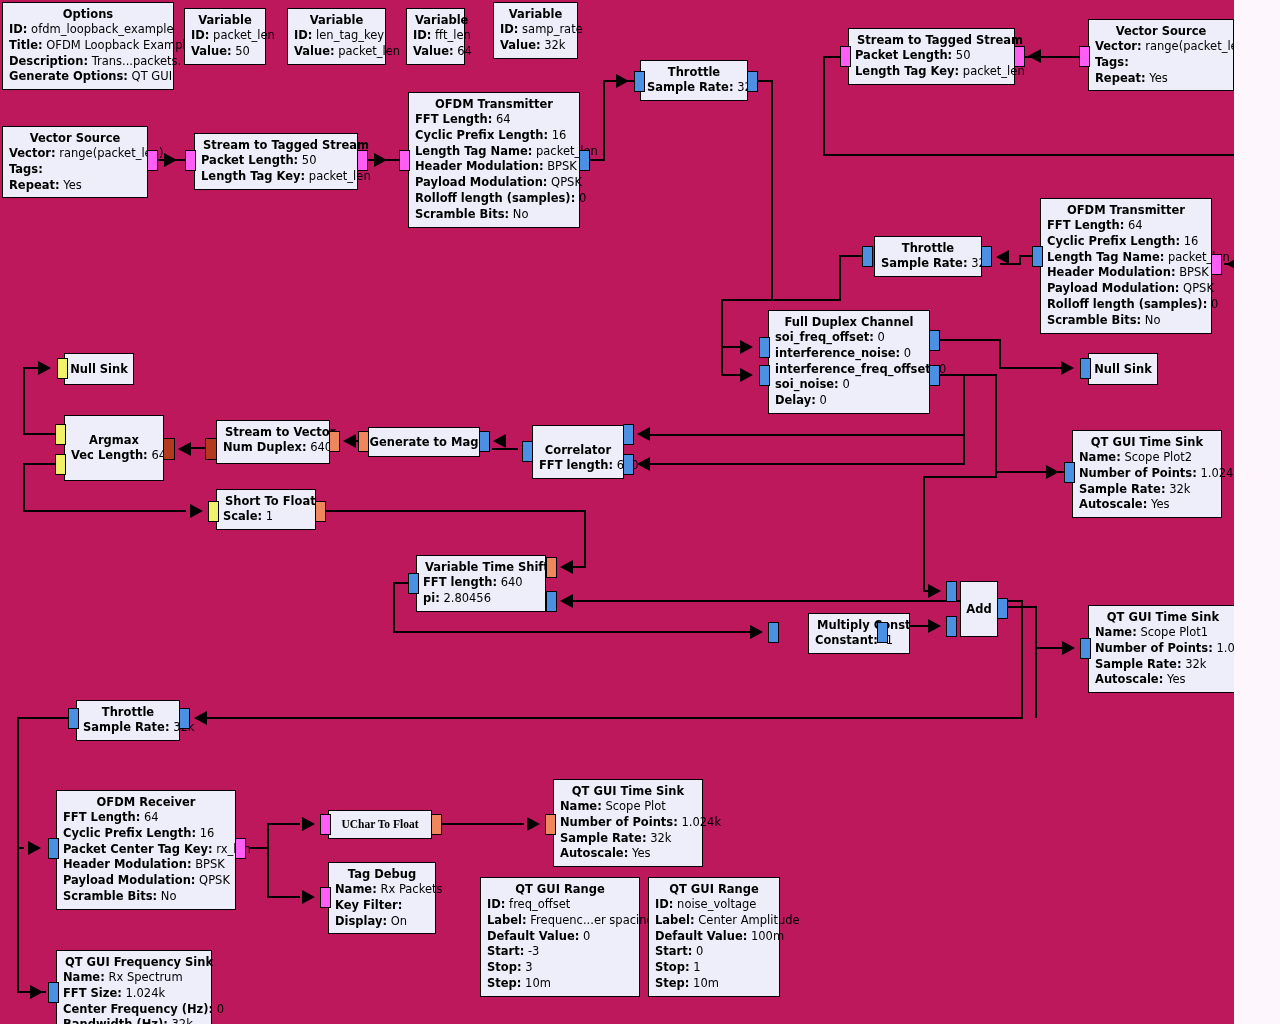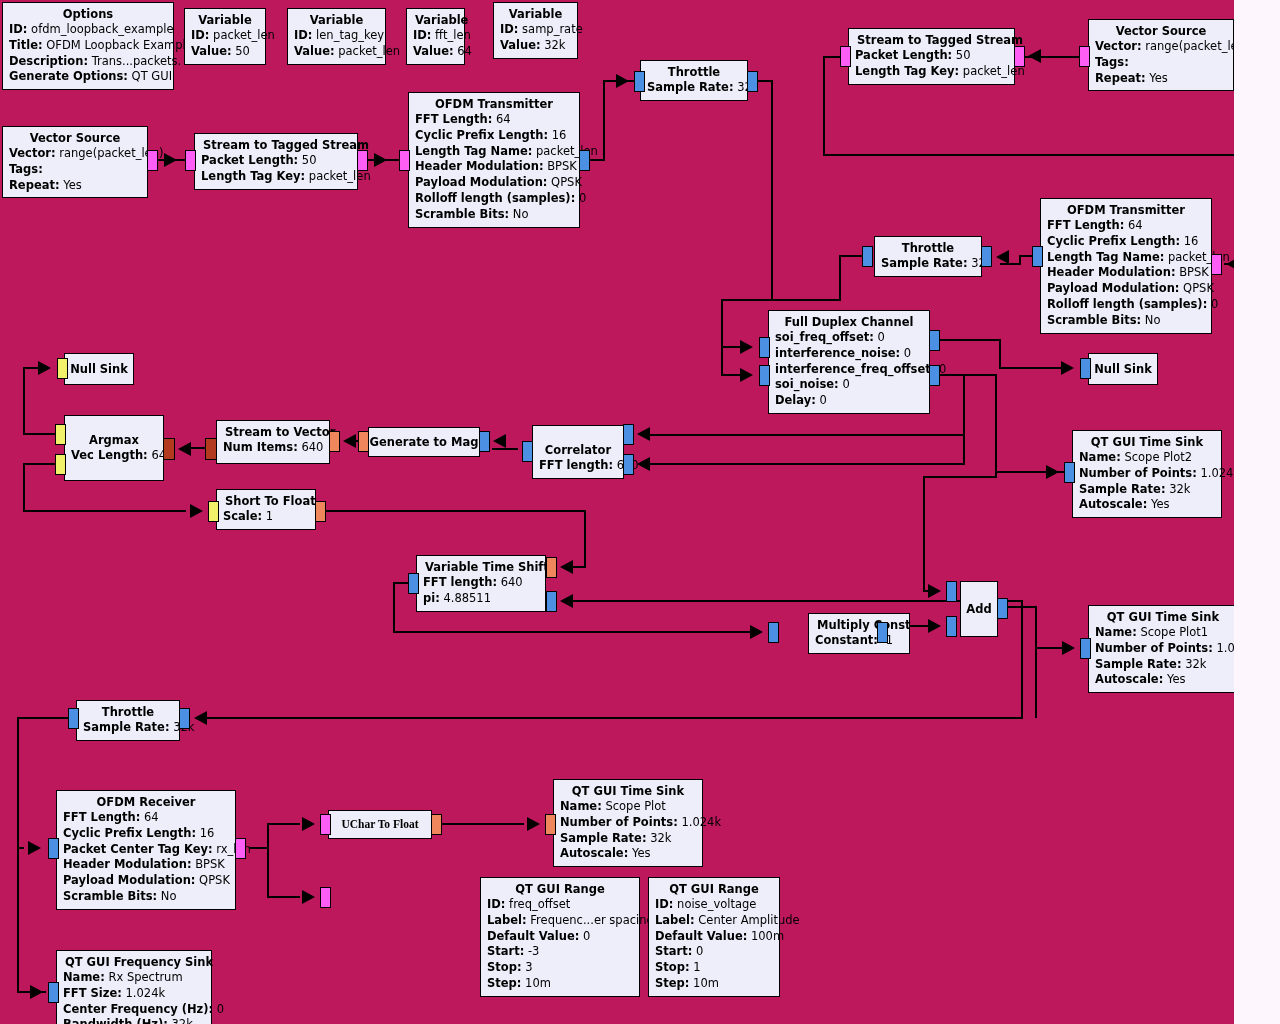--- a/index.html
+++ b/index.html
@@ -385,21 +385,21 @@
     </div>
   </div>
   <div class="port p-yellow" style="left:55px; top:424px; width:11px; height:21px;"></div>
   <div class="port p-yellow" style="left:55px; top:454px; width:11px; height:21px;"></div>
   <div class="port p-dred" style="left:163px; top:438px; width:12px; height:22px;"></div>
   <div class="arrow left" style="left:178px; top:442px;"></div>
 
   <div class="blk centered" style="left:216px; top:420px; width:114px; height:44px;">
     <div class="title">Stream to Vector</div>
     <div class="row">
-      <b>Num Items:</b> <span class="v">640</span>
+      <b>Num Duplex:</b> <span class="v">640</span>
     </div>
   </div>
   <div class="port p-dred" style="left:205px; top:438px; width:12px; height:22px;"></div>
   <div class="port p-orange" style="left:329px; top:431px; width:11px; height:21px;"></div>
   <div class="arrow left" style="left:343px; top:434px;"></div>
 
   <div class="blk onlytitle" style="left:368px; top:427px; width:112px; height:30px;">
     <div class="title">Generate to Mag</div>
   </div>
   <div class="port p-orange" style="left:358px; top:431px; width:11px; height:21px;"></div>
@@ -445,21 +445,21 @@
   <div class="port p-yellow" style="left:208px; top:501px; width:11px; height:21px;"></div>
   <div class="port p-orange" style="left:315px; top:501px; width:11px; height:21px;"></div>
   <div class="arrow right" style="left:190px; top:504px;"></div>
 
   <div class="blk" style="left:416px; top:555px; width:130px;">
     <div class="title">Variable Time Shift</div>
     <div class="row">
       <b>FFT length:</b> <span class="v">640</span>
     </div>
     <div class="row">
-      <b>pi:</b> <span class="v">4.88511</span>
+      <b>pi:</b> <span class="v">2.80456</span>
     </div>
   </div>
   <div class="port p-blue" style="left:408px; top:573px; width:11px; height:21px;"></div>
   <div class="port p-orange" style="left:546px; top:557px; width:11px; height:21px;"></div>
   <div class="port p-blue" style="left:546px; top:591px; width:11px; height:21px;"></div>
   <div class="arrow left" style="left:560px; top:560px;"></div>
   <div class="arrow left" style="left:560px; top:594px;"></div>
 
   <div class="blk" style="left:808px; top:613px; width:102px;">
     <div class="title">Multiply Const</div>
@@ -533,20 +533,32 @@
   <div class="port p-pink" style="left:235px; top:838px; width:11px; height:21px;"></div>
   <div class="arrow right" style="left:28px; top:841px;"></div>
 
   <div class="blk onlytitle" style="left:328px; top:810px; width:104px; height:29px;font-family:Liberation Serif, serif;">
     <div class="title">UChar To Float</div>
   </div>
   <div class="port p-pink" style="left:320px; top:814px; width:11px; height:21px;"></div>
   <div class="port p-orange" style="left:431px; top:814px; width:11px; height:21px;"></div>
   <div class="arrow right" style="left:302px; top:817px;"></div>
 
+  <div class="blk" style="left:328px; top:862px; width:108px;">
+    <div class="title">Tag Debug</div>
+    <div class="row">
+      <b>Name:</b> <span class="v">Rx Packets</span>
+    </div>
+    <div class="row">
+      <b>Key Filter:</b> <span class="v"></span>
+    </div>
+    <div class="row">
+      <b>Display:</b> <span class="v">On</span>
+    </div>
+  </div>
   <div class="port p-pink" style="left:320px; top:887px; width:11px; height:21px;"></div>
   <div class="arrow right" style="left:302px; top:890px;"></div>
 
   <div class="blk" style="left:553px; top:779px; width:150px;">
     <div class="title">QT GUI Time Sink</div>
     <div class="row">
       <b>Name:</b> <span class="v">Scope Plot</span>
     </div>
     <div class="row">
       <b>Number of Points:</b> <span class="v">1.024k</span>

